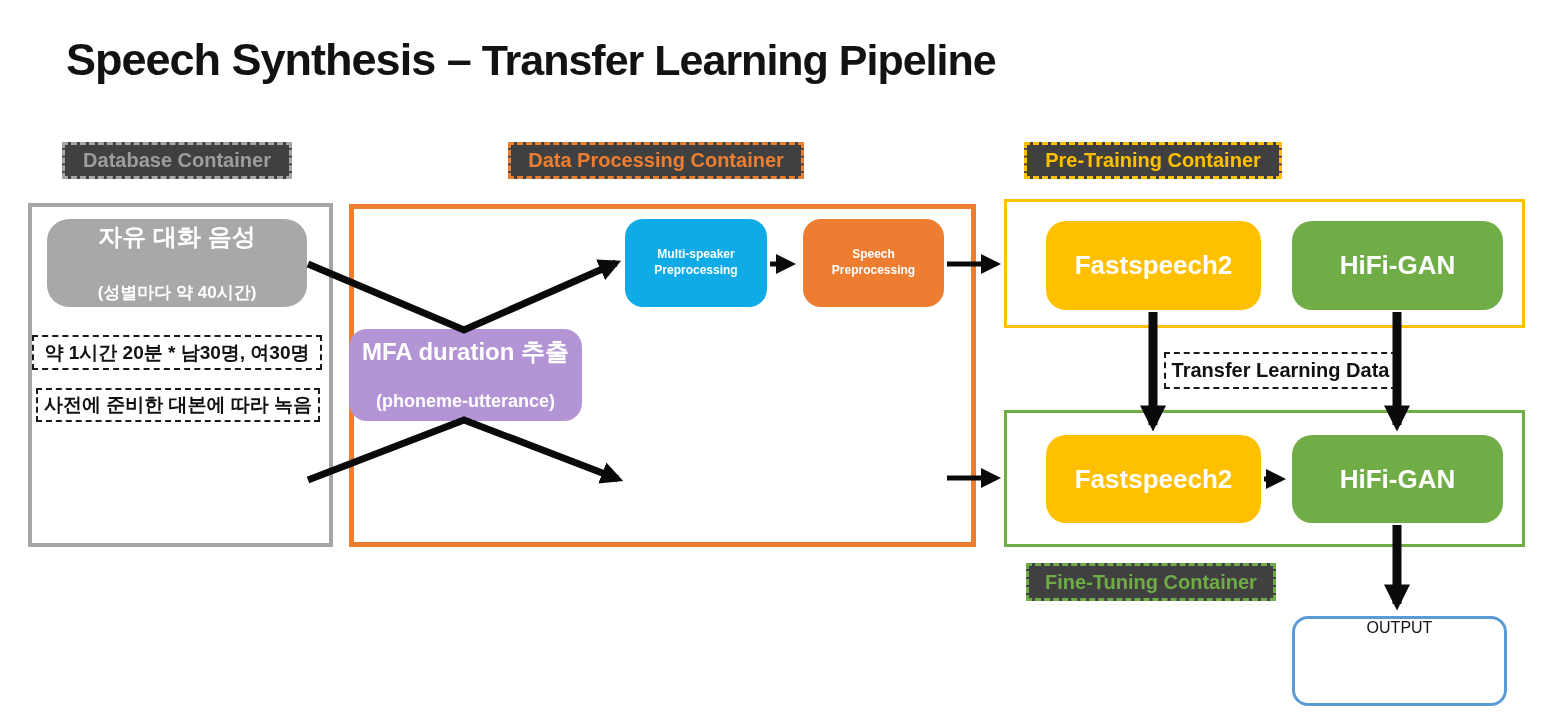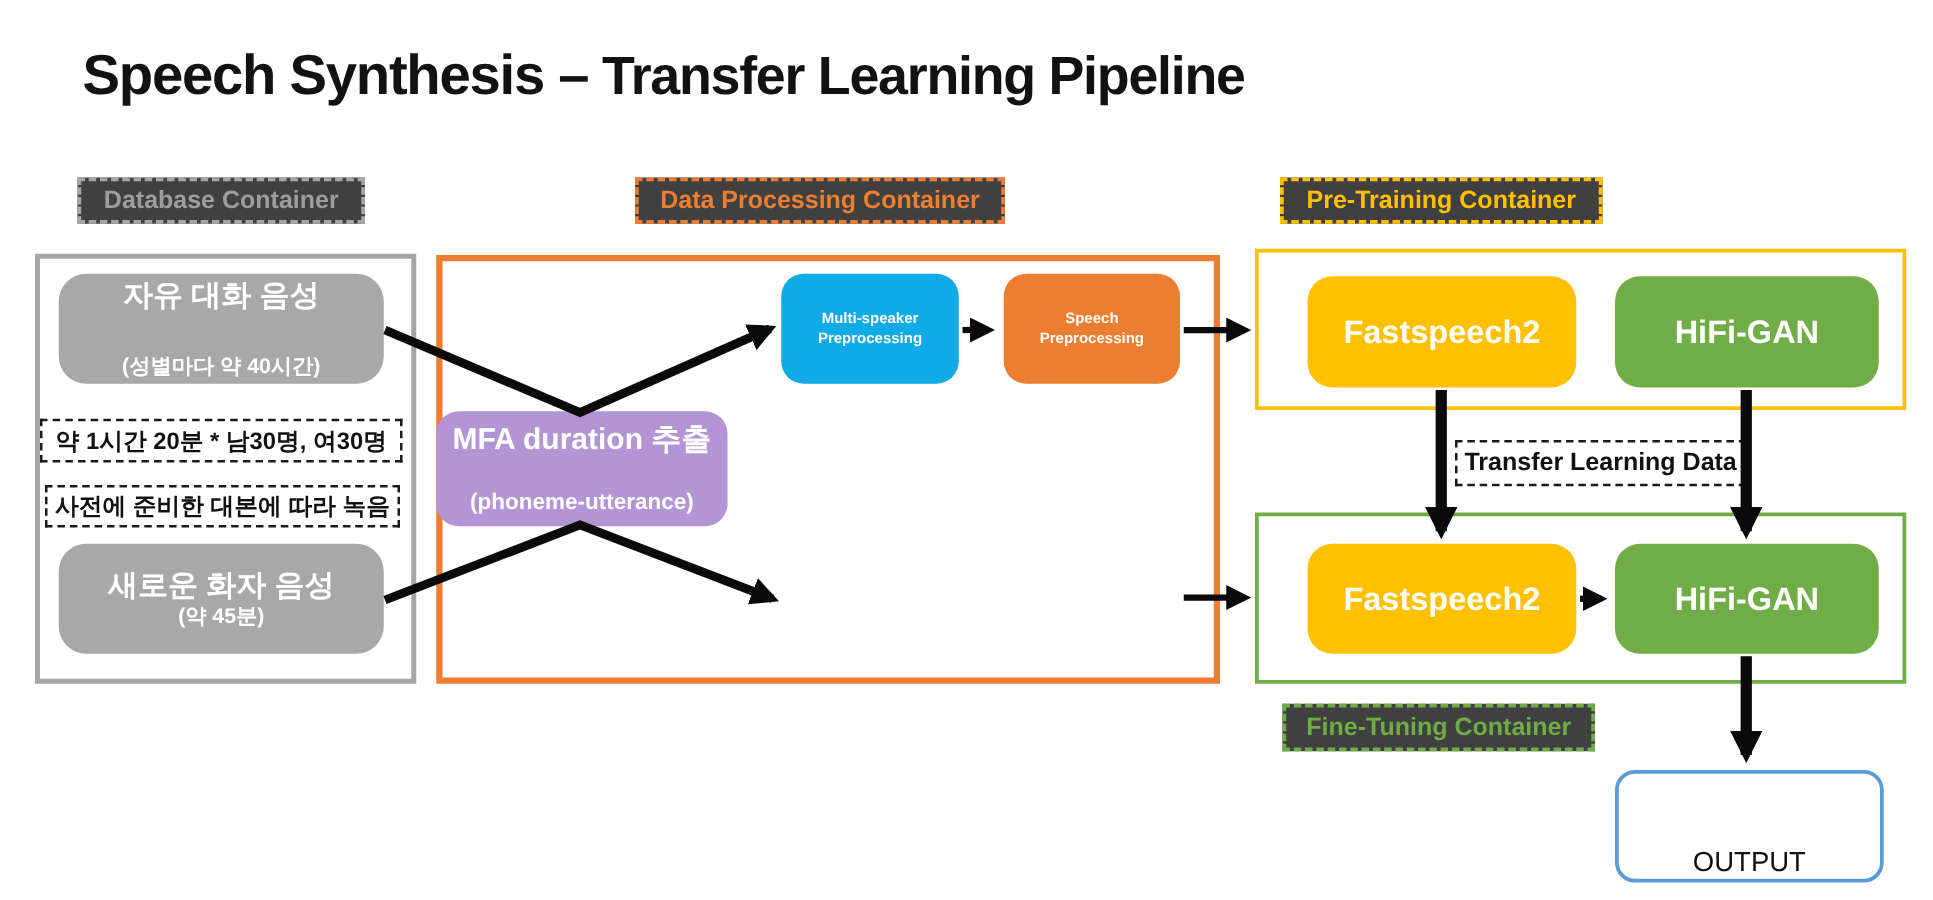--- a/index.html
+++ b/index.html
@@ -75,26 +75,26 @@
     background: #ffffff;
     color: #111111;
     font-size: 19px; font-weight: 600;
     white-space: nowrap;
     z-index: 3;
   }
 
   
   .output-box {
     position: absolute;
-    display: flex; align-items: flex-end; justify-content: center;
+    display: flex; align-items: flex-start; justify-content: center;
     border: 3.5px solid #5b9bd5;
     border-radius: 16px;
     background: #ffffff;
     color: #111111;
-    font-size: 22px; font-weight: 500;
+    font-size: 16px; font-weight: 500;
     z-index: 3;
   }
 
   svg.arrows { position: absolute; left: 0; top: 0; z-index: 5; pointer-events: none; }
 </style>
 </head>
 <body>
 
 <div class="canvas">
 
@@ -111,24 +111,20 @@
   <div class="container-box cont-orange" style="left:349px; top:204px; width:627px; height:343px;"></div>
   <div class="container-box cont-yellow" style="left:1004px; top:199px; width:521px; height:129px;"></div>
   <div class="container-box cont-green" style="left:1004px; top:410px; width:521px; height:137px;"></div>
 
   <div class="node node-gray" style="left:47px; top:219px; width:260px; height:88px;gap:32px;">
     <div class="big">자유 대화 음성</div>
     <div class="sub">(성별마다 약 40시간)</div>
   </div>
   <div class="note" style="left:32px; top:317px; width:290px; height:35px;margin-top:18px;">약 1시간 20분 * 남30명, 여30명</div>
   <div class="note" style="left:36px; top:388px; width:284px; height:34px;">사전에 준비한 대본에 따라 녹음</div>
-  <div class="node node-gray" style="left:47px; top:435px; width:260px; height:88px;">
-    <div class="big">새로운 화자 음성</div>
-    <div class="sub">(약 45분)</div>
-  </div>
 
   <div class="node node-purple" style="left:349px; top:329px; width:233px; height:92px;gap:24px;">
     <div class="big">MFA duration 추출</div>
     <div class="sub" style="font-size:18px;">(phoneme-utterance)</div>
   </div>
   <div class="node node-blue" style="left:625px; top:219px; width:142px; height:88px;">
     <div class="node-sm">Multi-speaker</div>
     <div class="node-sm">Preprocessing</div>
   </div>
   <div class="node node-orange" style="left:803px; top:219px; width:141px; height:88px;">

